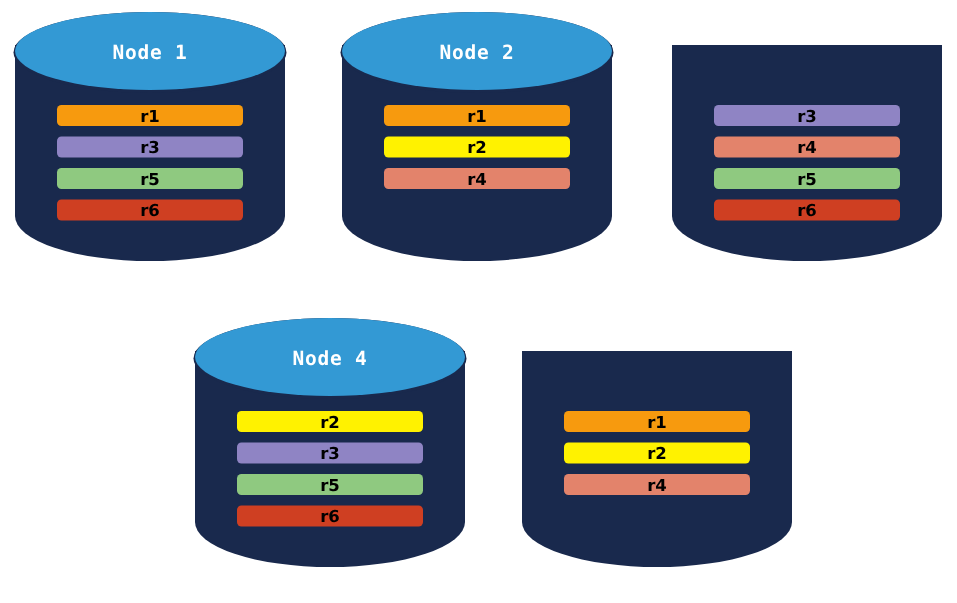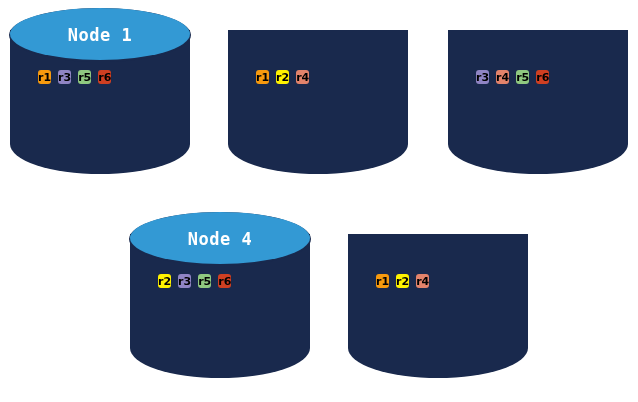--- a/index.html
+++ b/index.html
@@ -48,36 +48,36 @@
     border-radius: 50%;
     box-shadow: 0 1px 0 1px #19294D;
     display: flex;
     align-items: center;
     justify-content: center;
   }
 
   .node-title {
     color: #ffffff;
     font-family: "DejaVu Sans Mono", monospace;
-    font-size: 17px;
+    font-size: 13px;
     font-weight: bold;
     letter-spacing: 0.5px;
     white-space: nowrap;
     position: relative;
     top: 1px;
   }
 
   
   .bars {
     position: absolute;
     left: 28px;
     top: 62px;
     width: 124px;
     display: flex;
-    flex-direction: row;
+    flex-direction: column;
     gap: 7px;
     z-index: 3;
   }
 
   .bar {
     height: 14px;
     border-radius: 3px;
     display: flex;
     align-items: center;
     justify-content: center;
@@ -117,20 +117,23 @@
           <span>r5</span>
         </div>
         <div class="bar" style="background: rgb(207, 63, 34);">
           <span>r6</span>
         </div>
       </div>
   </div>
 
   <div class="node" id="node-2">
     <div class="cyl-body"></div>
+    <div class="cyl-top">
+      <span class="node-title">Node 2</span>
+    </div>
     <div class="bars">
         <div class="bar" style="background: rgb(247, 154, 14);">
           <span>r1</span>
         </div>
         <div class="bar" style="background: rgb(255, 242, 0);">
           <span>r2</span>
         </div>
         <div class="bar" style="background: rgb(227, 131, 107);">
           <span>r4</span>
         </div>

